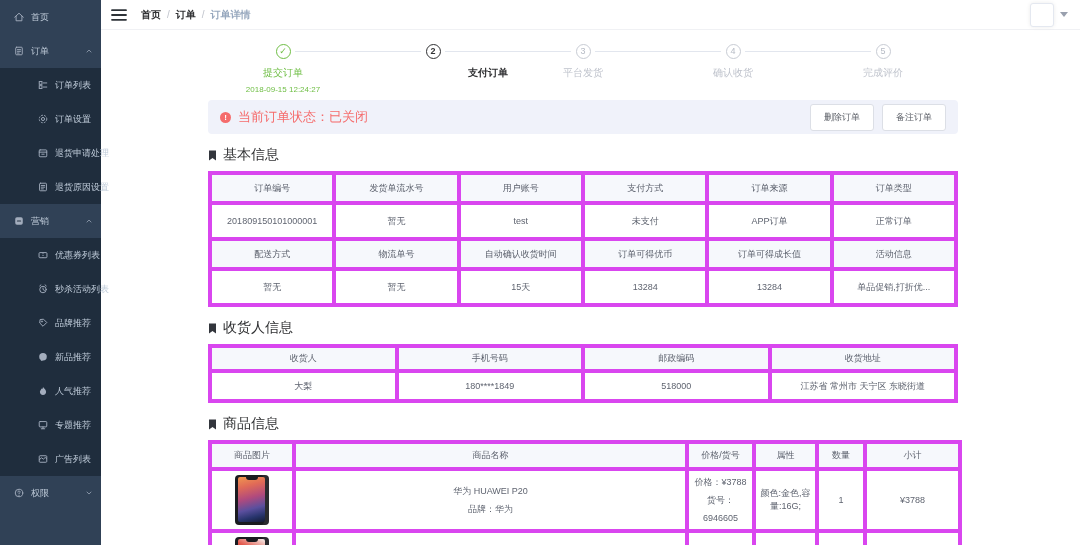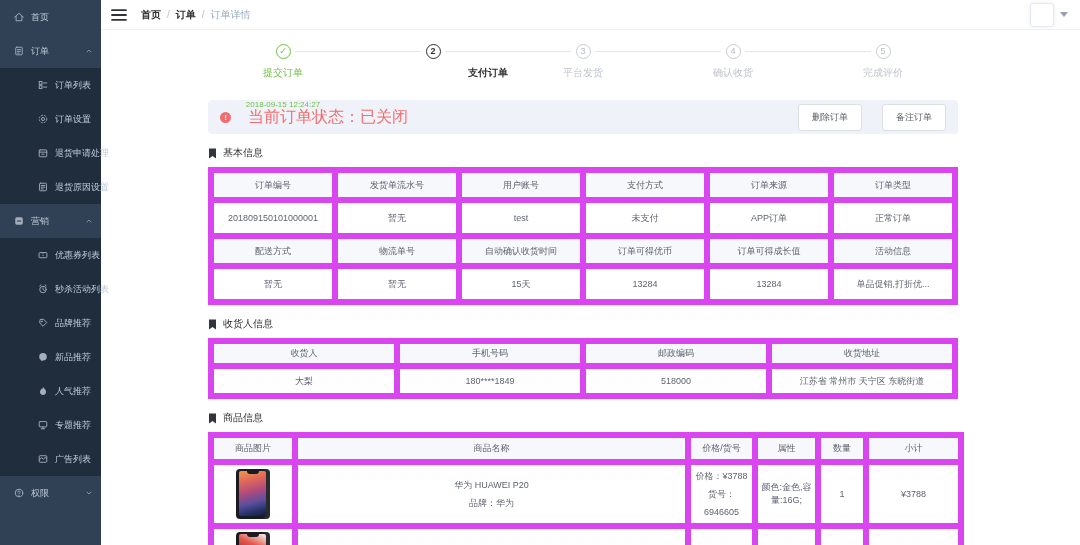--- a/index.html
+++ b/index.html
@@ -18,63 +18,63 @@
   .s-caret svg { width:8px; height:8px; }
 
   
   .main { margin-left:101px; }
   .topbar { height:30px; display:flex; align-items:center; padding:0 12px 0 10px;
             border-bottom:1px solid #f0f1f4; background:#fff; }
   .hamburger { width:16px; height:14px; display:flex; color:#2e3338; cursor:pointer; }
   .breadcrumb { margin-left:14px; font-size:10px; display:flex; align-items:center; }
   .bc-item { color:#303133; font-weight:700; cursor:pointer; }
   .bc-sep { color:#c0c4cc; margin:0 6px; font-weight:400; }
-  .bc-current { color:#97a8be; font-weight:400; }
+  .bc-current { color:#97a8be; font-weight:700; }
   .top-right { margin-left:auto; display:flex; align-items:center; }
   .avatar { width:24px; height:24px; background:#fff; border:1px solid #e4e8f0; border-radius:3px;
             box-shadow:0 0 4px rgba(0,0,0,.08); cursor:pointer; }
   .av-caret { margin-left:6px; width:0; height:0; border-left:4px solid transparent;
               border-right:4px solid transparent; border-top:5px solid #99a0ae; }
 
   
   .card { margin-left:107px; width:750px; }
 
   
   .steps { display:flex; padding-top:14px; height:62px; }
   .step { flex:1; position:relative; text-align:center; }
   .step:not(:last-child)::after { content:""; position:absolute; top:7px;
       left:calc(50% + 12px); width:calc(100% - 24px); height:1px; background:#e2e6ee; }
   .dot { width:15px; height:15px; border-radius:50%; border:1px solid; margin:0 auto;
          font-size:9px; line-height:13px; background:#fff; position:relative; z-index:1; }
   .st-label { margin-top:7px; font-size:10px; }
-  .st-date { margin-top:20px; font-size:8px; color:#6fbe45; }
+  .st-date { margin-top:5px; font-size:8px; color:#6fbe45; }
   .done  .dot { border-color:#6fbe45; color:#6fbe45; }
   .done  .st-label { color:#6fbe45; }
   .active .dot { border-color:#303133; color:#303133; font-weight:700; }
   .active .st-label { color:#303133; font-weight:700;text-align:right; }
   .pending .dot { border-color:#c8ccd4; color:#b6bbc5; }
   .pending .st-label { color:#bfc3cc; }
 
   
   .statusbar { margin-top:8px; height:34px; background:#f0f2fa; border-radius:4px;
                display:flex; align-items:center; padding:0 12px; }
   .alert-ic { width:11px; height:11px; border-radius:50%; background:#f56c6c; color:#fff;
               font-size:8px; font-weight:700; text-align:center; line-height:11px; flex:none; }
-  .status-text { color:#f56c6c; font-size:16px; margin-left:17px; }
-  .sb-btns { margin-left:auto; display:flex; gap:20px; }
+  .status-text { color:#f56c6c; font-size:13px; margin-left:7px; }
+  .sb-btns { margin-left:auto; display:flex; gap:8px; }
   .btn { background:#fff; border:1px solid #dcdfe6; border-radius:3px; color:#5a5e66;
          font-size:9px; padding:6px 13px; cursor:pointer;
          font-family:"Liberation Sans","DejaVu Sans",sans-serif; }
 
   
-  .sec-title { margin-top:12px; display:flex; align-items:center; font-size:10px; color:#303133; }
+  .sec-title { margin-top:12px; display:flex; align-items:center; font-size:14px; color:#303133; }
   .sec-title svg { width:9px; height:11px; margin-right:6px; }
 
   table { border-collapse:collapse; width:750px; margin-top:7px; table-layout:fixed; }
-  td { border:6px solid #d946ef; text-align:center; vertical-align:middle;
+  td { border:4px solid #d946ef; text-align:center; vertical-align:middle;
        font-size:9px; color:#5f6470; padding:2px; overflow:hidden; }
   tr.th td { background:#f6f8fc; color:#5a5f6b; }
   .t-basic tr.th td { height:30px; }
   .t-basic tr.tv td { height:36px; }
   .t-consignee tr.th td { height:25px; }
   .t-consignee tr.tv td { height:30px; }
   .t-products tr.th td { height:27px; }
   .t-products tr.tv td { height:62px; }
   .cell-l2 { line-height:2; }
 

